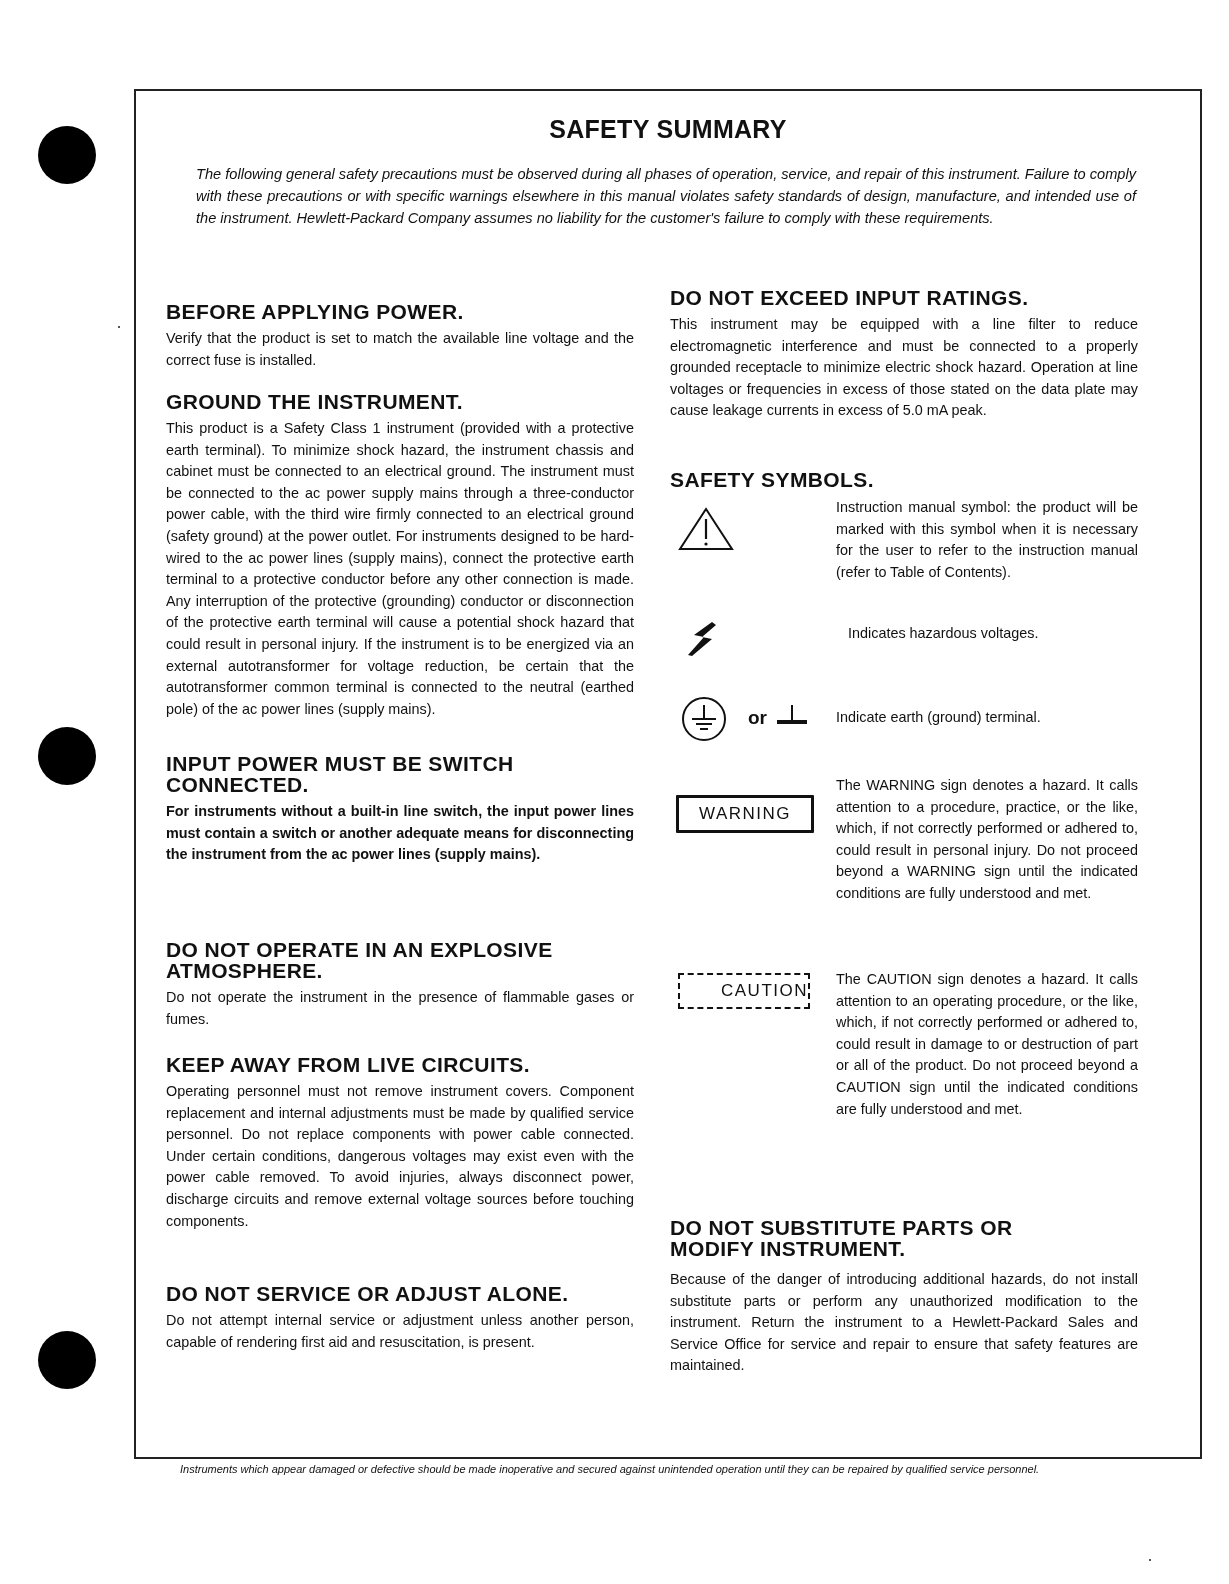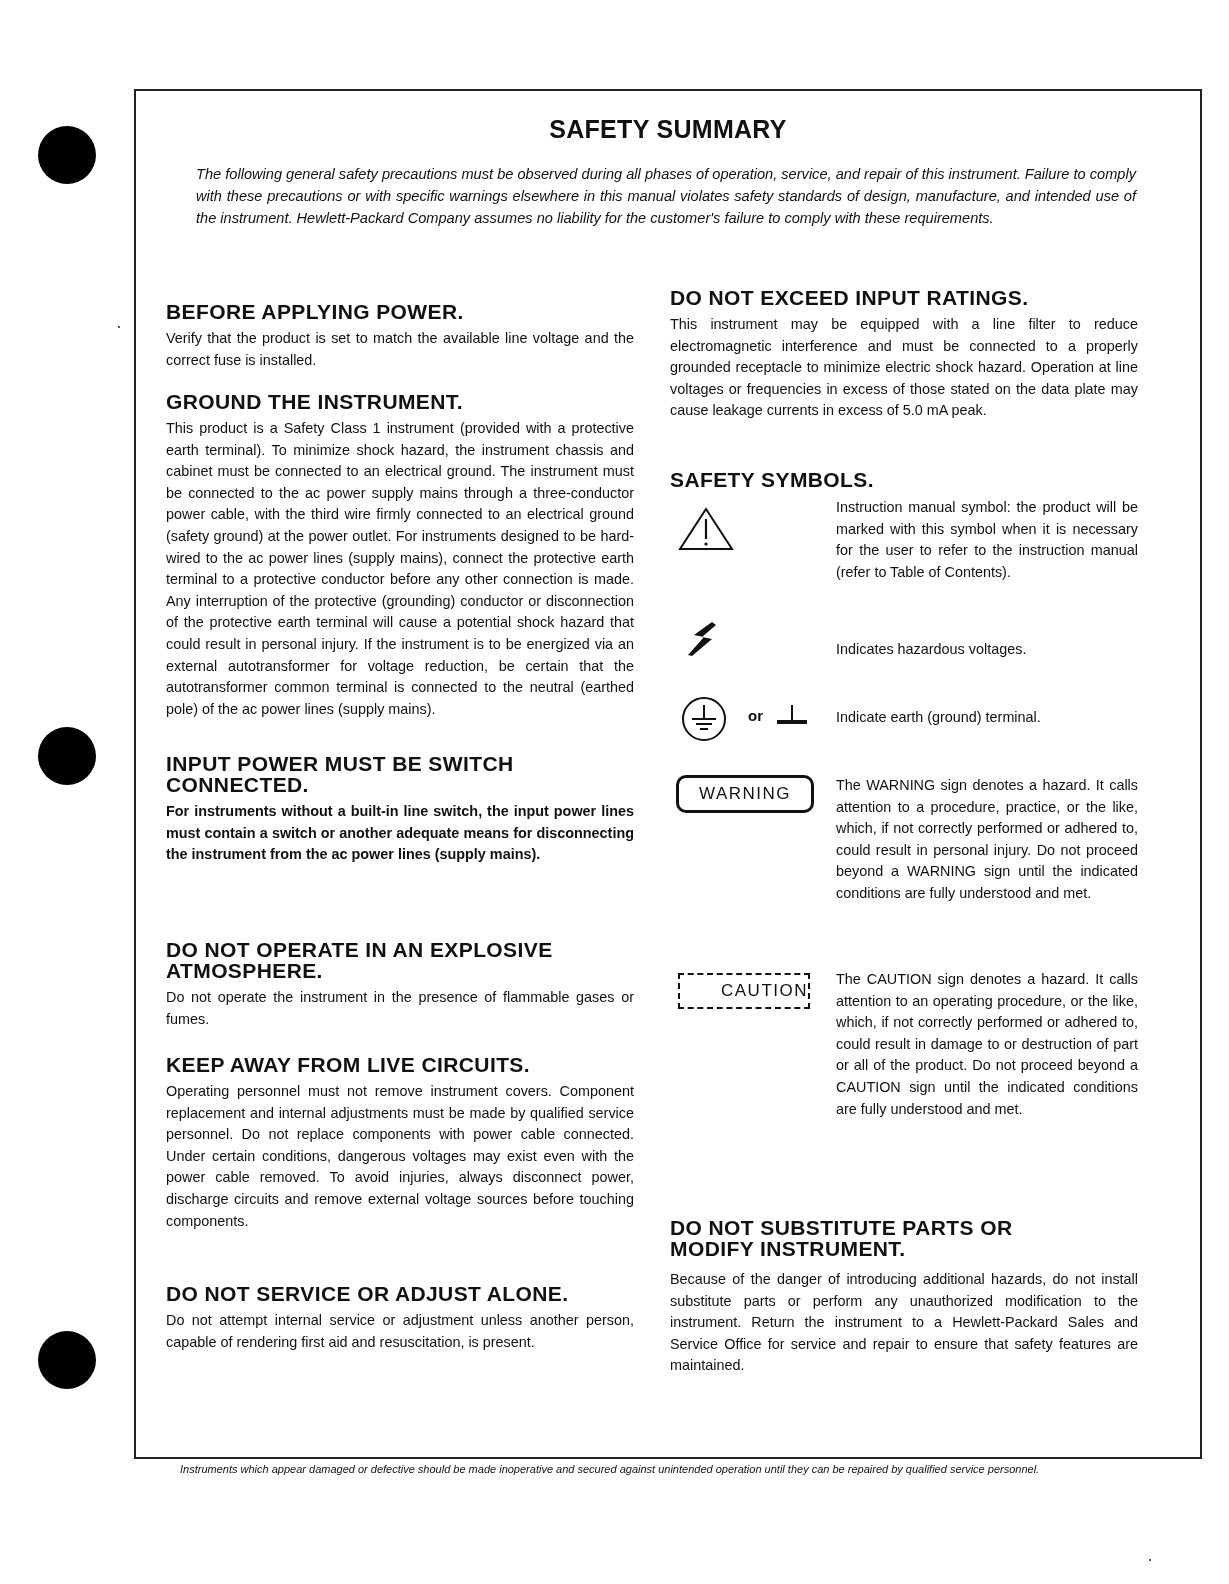--- a/index.html
+++ b/index.html
@@ -10,23 +10,23 @@
   .intro { position: absolute; top: 72px; left: 60px; width: 940px; font-style: italic; font-size: 14.6px; line-height: 22px; text-align: justify; }
   .col { position: absolute; top: 210px; width: 468px; }
   .col.left { left: 30px; }
   .col.right { left: 534px; }
   h2 { margin: 0; font-size: 21px; font-weight: bold; line-height: 21px; letter-spacing: 0.4px; }
   p { margin: 6px 0 0 0; font-size: 14.4px; line-height: 21.6px; text-align: justify; }
   .sec { position: absolute; left: 0; width: 468px; }
   .sym-row { position: absolute; left: 0; width: 468px; }
   .sym-icon { position: absolute; left: 0; top: 0; }
   .sym-text { position: absolute; left: 166px; width: 302px; font-size: 14.4px; line-height: 21.6px; text-align: justify; margin: 0; }
-  .warn-box { position: absolute; left: 6px; top: 0; width: 132px; height: 32px; border: 3px solid #111; border-radius: 10px; font-size: 17px; letter-spacing: 1.5px; text-align: center; line-height: 32px; box-sizing: content-box; }
+  .warn-box { position: absolute; left: 6px; top: 20px; width: 132px; height: 32px; border: 3px solid #111; border-radius: 1px; font-size: 17px; letter-spacing: 1.5px; text-align: center; line-height: 32px; box-sizing: content-box; }
   .caution-box { position: absolute; left: 8px; top: 4px; width: 128px; height: 32px; border: 2px dashed #111; font-size: 17px; letter-spacing: 1.5px; text-align: right; line-height: 32px; }
-  .or { position: absolute; left: 78px; top: 12px; font-size: 15px; font-weight: bold; }
+  .or { position: absolute; left: 78px; top: 12px; font-size: 19px; font-weight: bold; }
   .footer { position: absolute; left: 44px; top: 1362px; width: 1000px; font-style: italic; font-size: 11px; line-height: 32px; }
   .dot { position: absolute; width: 2px; height: 2px; background: #555; }
 </style>
 </head>
 <body>
 
 <div class="hole" style="top:126px;"></div>
 <div class="hole" style="top:727px;"></div>
 <div class="hole" style="top:1331px;"></div>
 
@@ -76,21 +76,21 @@
         <line x1="30" y1="14" x2="30" y2="34" stroke="#111" stroke-width="2.2"></line>
         <circle cx="30" cy="39" r="1.6" fill="#111"></circle>
       </svg>
       <p class="sym-text" style="top:0;">Instruction manual symbol: the product will be marked with this symbol when it is necessary for the user to refer to the instruction manual (refer to Table of Contents).</p>
     </div>
 
     <div class="sym-row" style="top:318px; height:40px;">
       <svg class="sym-icon" width="40" height="40" viewBox="0 0 40 40" style="left:12px; top:0;">
         <path d="M30,3 L12,16 L22,18 L6,36 L10,37 L30,20 L20,18 L34,6 Z" fill="#111"></path>
       </svg>
-      <p class="sym-text" style="top:20px;">Indicates hazardous voltages.</p>
+      <p class="sym-text" style="top:4px;margin-left:12px;">Indicates hazardous voltages.</p>
     </div>
 
     <div class="sym-row" style="top:394px; height:50px;">
       <svg class="sym-icon" width="48" height="48" viewBox="0 0 48 48" style="left:10px; top:0;">
         <circle cx="24" cy="24" r="21" fill="none" stroke="#111" stroke-width="2"></circle>
         <line x1="24" y1="10" x2="24" y2="24" stroke="#111" stroke-width="2"></line>
         <line x1="12" y1="24" x2="36" y2="24" stroke="#111" stroke-width="2"></line>
         <line x1="16" y1="29" x2="32" y2="29" stroke="#111" stroke-width="2"></line>
         <line x1="20" y1="34" x2="28" y2="34" stroke="#111" stroke-width="2"></line>
       </svg>

